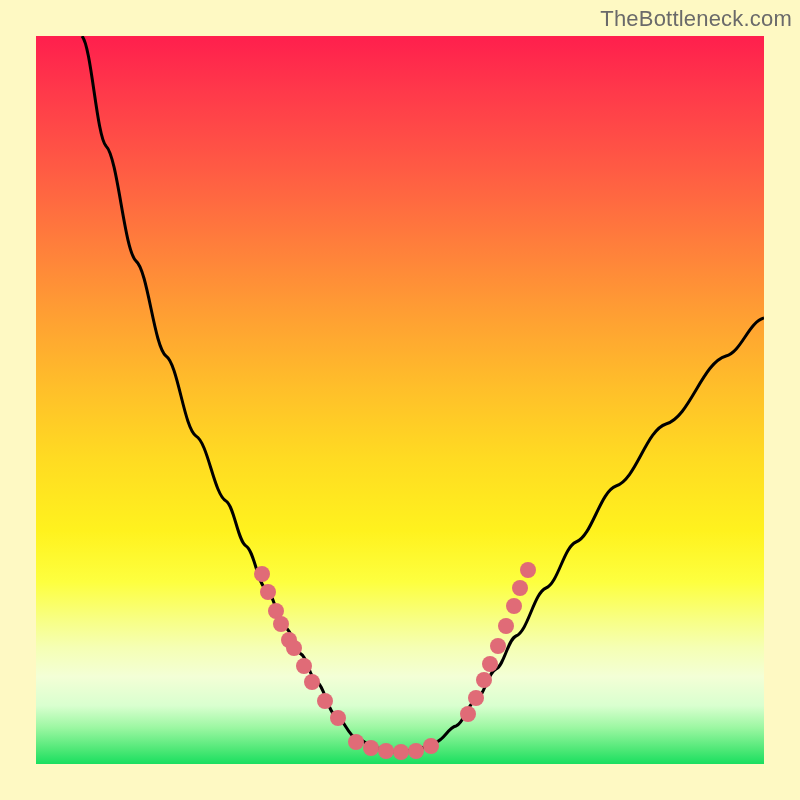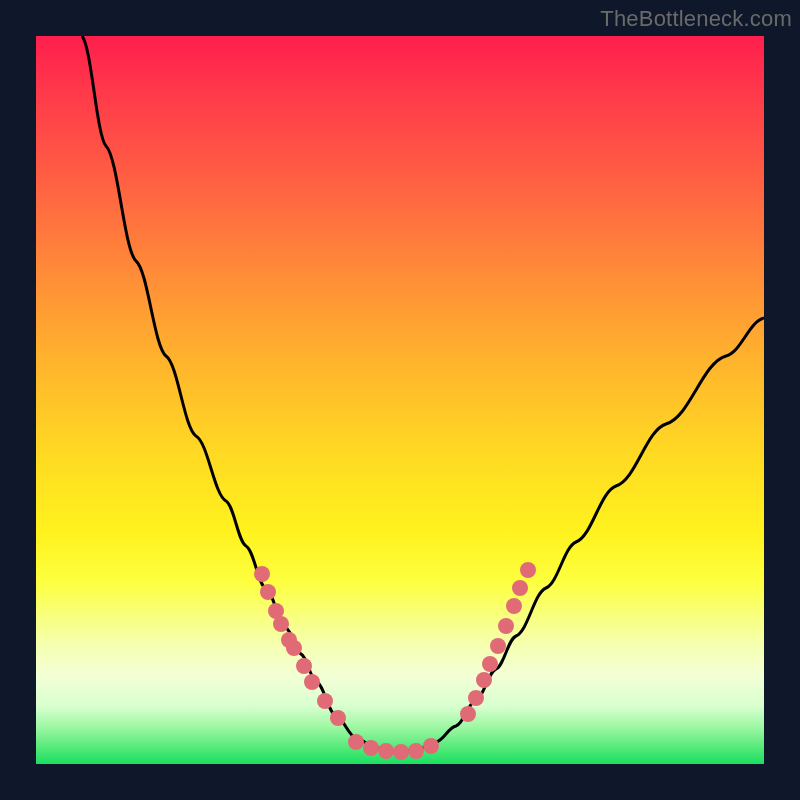--- a/index.html
+++ b/index.html
@@ -10,21 +10,21 @@
     background: #000;
     overflow: hidden;
     font-family: Arial, Helvetica, sans-serif;
   }
   .frame {
     position: absolute;
     left: 0;
     top: 0;
     width: 800px;
     height: 800px;
-    background: #0f172a;
+    background: #fef9c3;
   }
   .plot {
     position: absolute;
     left: 36px;
     top: 36px;
     width: 728px;
     height: 728px;
     background: linear-gradient(to bottom,
       #ff1f4d 0%,
       #ff3a4a 8%,

